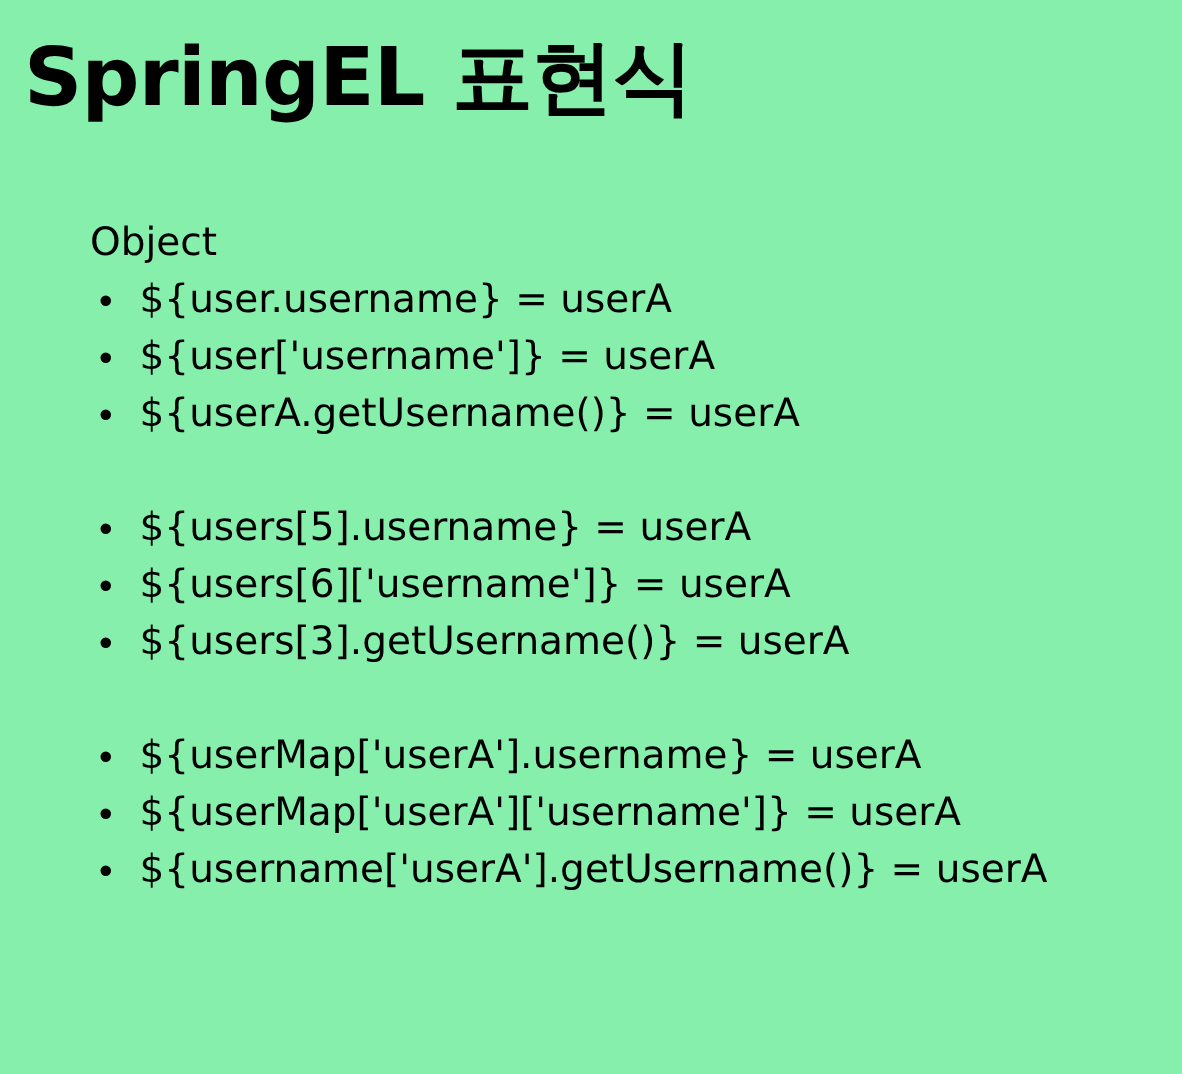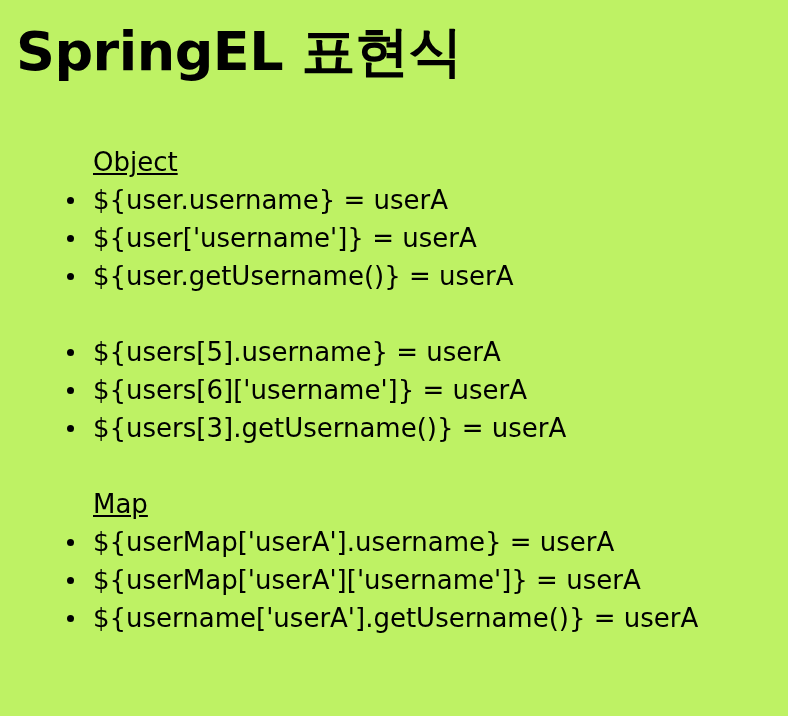--- a/index.html
+++ b/index.html
@@ -13,21 +13,21 @@
     position: relative;
     overflow: hidden;
     font-family: "DejaVu Sans", sans-serif;
     color: #000000;
     -webkit-font-smoothing: antialiased;
   }
 
   .slide {
     position: absolute;
     inset: 0;
-    background: #bef264;
+    background: #86efac;
   }
 
   .slide-title {
     position: absolute;
     left: 16px;
     top: 16px;
     font-family: "DejaVu Sans", sans-serif;
     font-weight: 700;
     font-size: 54px;
     line-height: 72px;
@@ -48,23 +48,21 @@
   }
   .group:last-child {
     margin-bottom: 0;
   }
 
   .group-header {
     font-size: 26px;
     line-height: 38px;
     font-weight: 400;
     color: #000000;
-    margin-left: 33px;
     white-space: nowrap;
-    text-decoration: underline;
   }
 
   .bullet-list {
     list-style: none;
     margin: 0;
     padding: 0;
   }
 
   .bullet-item {
     position: relative;
@@ -106,21 +104,21 @@
         <li class="bullet-item">
           <span class="bullet-dot"></span>
           <span class="bullet-text">${user.username} = userA</span>
         </li>
         <li class="bullet-item">
           <span class="bullet-dot"></span>
           <span class="bullet-text">${user['username']} = userA</span>
         </li>
         <li class="bullet-item">
           <span class="bullet-dot"></span>
-          <span class="bullet-text">${user.getUsername()} = userA</span>
+          <span class="bullet-text">${userA.getUsername()} = userA</span>
         </li>
       </ul>
     </div>
 
     <div class="group">
       <ul class="bullet-list">
         <li class="bullet-item">
           <span class="bullet-dot"></span>
           <span class="bullet-text">${users[5].username} = userA</span>
         </li>
@@ -129,21 +127,20 @@
           <span class="bullet-text">${users[6]['username']} = userA</span>
         </li>
         <li class="bullet-item">
           <span class="bullet-dot"></span>
           <span class="bullet-text">${users[3].getUsername()} = userA</span>
         </li>
       </ul>
     </div>
 
     <div class="group">
-      <div class="group-header">Map</div>
       <ul class="bullet-list">
         <li class="bullet-item">
           <span class="bullet-dot"></span>
           <span class="bullet-text">${userMap['userA'].username} = userA</span>
         </li>
         <li class="bullet-item">
           <span class="bullet-dot"></span>
           <span class="bullet-text">${userMap['userA']['username']} = userA</span>
         </li>
         <li class="bullet-item">

